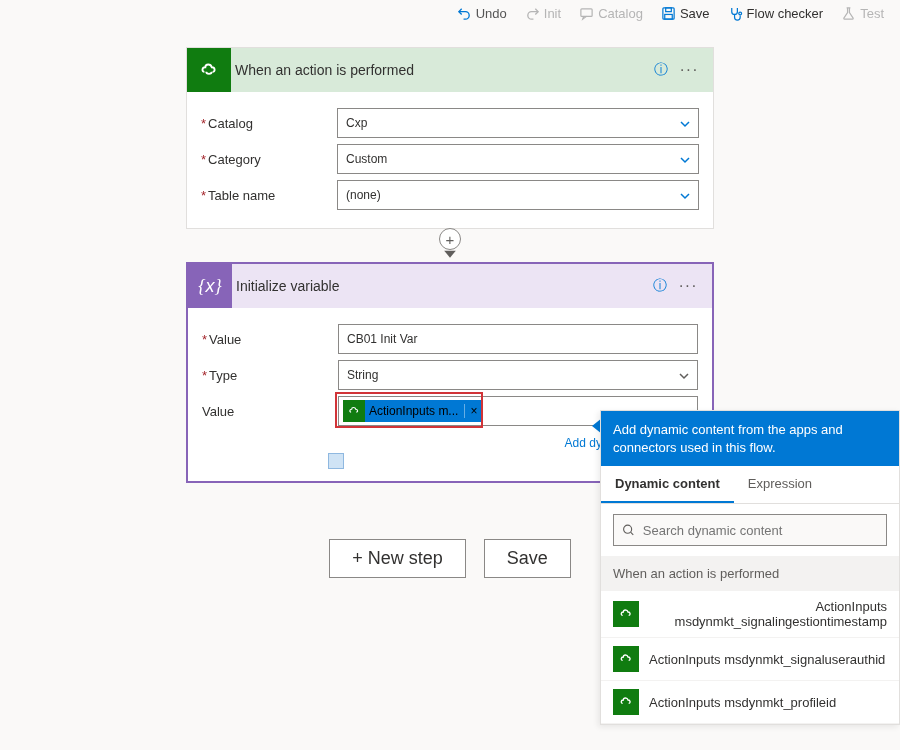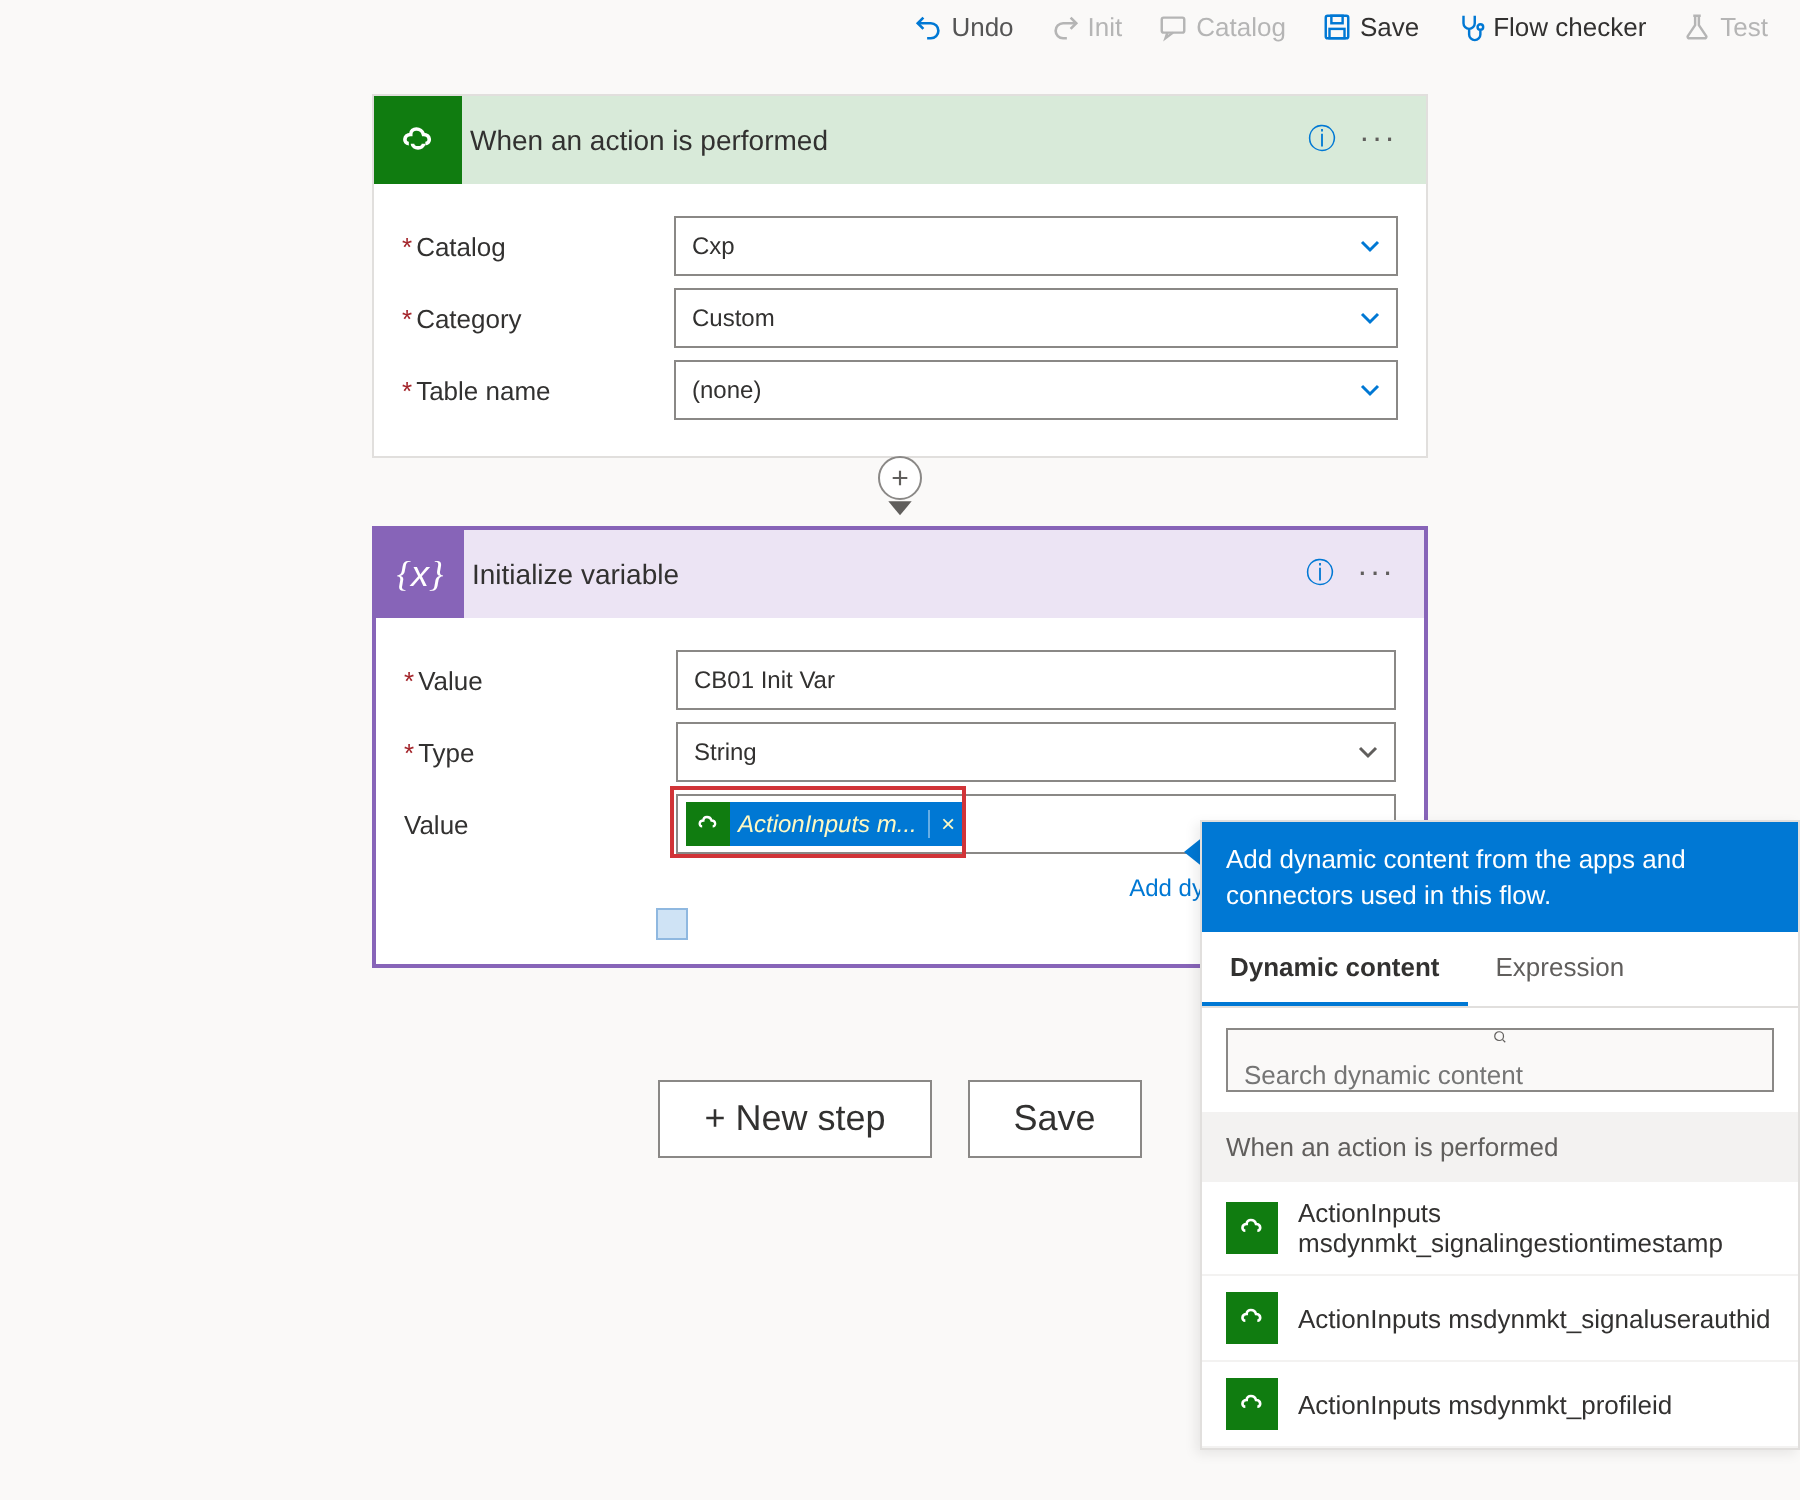--- a/index.html
+++ b/index.html
@@ -33,21 +33,21 @@
 .label { width: 110px; font-size: 13px; color: #323130; }
 .label .req { color: #a4262c; margin-right: 2px; }
 .field { flex: 1; position: relative; }
 .select-box, .input-box { border: 1px solid #8a8886; height: 30px; font-size: 12px; padding: 0 26px 0 8px; display: flex; align-items: center; color: #323130; background: #fff; width: 100%; }
 .chev { position: absolute; right: 8px; top: 8px; pointer-events: none; }
 .chev svg { width: 12px; height: 12px; color: #0078d4; }
 .var-card .chev svg { color: #605e5c; }
 
 .value-box { border: 1px solid #8a8886; min-height: 30px; padding: 3px 4px; display: flex; align-items: center; }
 .highlight-red { position: absolute; left: -3px; top: -4px; width: 148px; height: 36px; border: 2px solid #d13438; pointer-events: none; }
-.token { background: #0078d4; color: #fef9c3; font-size: 12px; display: inline-flex; align-items: center; height: 22px; font-style: italic; }
+.token { background: #0078d4; color: #000000; font-size: 12px; display: inline-flex; align-items: center; height: 22px; }
 .token .tk-icon { background: #107c10; width: 22px; height: 22px; display: flex; align-items: center; justify-content: center; margin-right: 4px; }
 .token .tk-icon svg { width: 14px; height: 14px; color: #fff; }
 .token .tk-label { padding-right: 2px; }
 .token .tk-close { padding: 0 5px; border-left: 1px solid rgba(255,255,255,0.4); margin-left: 4px; cursor: pointer; }
 
 .dyn-link-row { text-align: right; font-size: 12px; color: #0078d4; padding: 4px 0 0 0; }
 .dyn-link-row .plus { display: inline-block; width: 14px; height: 14px; background: #0078d4; color: #fff; text-align: center; line-height: 14px; font-size: 11px; margin-left: 4px; vertical-align: middle; }
 .blue-point { width: 16px; height: 16px; margin: 2px auto 0 126px; background: #cfe3f5; border: 1px solid #8fb8e0; }
 
 
@@ -60,24 +60,24 @@
 .bottom-btns { display: flex; justify-content: center; gap: 18px; margin-top: 56px; }
 .btn { border: 1px solid #8a8886; background: #fff; padding: 8px 22px; font-size: 18px; color: #323130; cursor: pointer; }
 
 
 .dyn-panel { position: absolute; right: 0; top: 410px; width: 300px; background: #fff; border: 1px solid #e1dfdd; box-shadow: -2px 2px 6px rgba(0,0,0,0.08); }
 .dyn-panel .banner { background: #0078d4; color: #fff; font-size: 13px; padding: 10px 12px; line-height: 1.35; }
 .dyn-panel .tabs { display: flex; border-bottom: 1px solid #e1dfdd; }
 .dyn-panel .tab { padding: 10px 14px; font-size: 13px; color: #605e5c; cursor: pointer; }
 .dyn-panel .tab.active { color: #323130; font-weight: 600; border-bottom: 2px solid #0078d4; }
 .dyn-panel .search-wrap { padding: 10px 12px; }
-.dyn-panel .search { border: 1px solid #8a8886; height: 32px; display: flex; align-items: center; padding: 0 8px; gap: 8px; background: #faf9f8; flex-direction: column; }
+.dyn-panel .search { border: 1px solid #8a8886; height: 32px; display: flex; align-items: center; padding: 0 8px; gap: 8px; background: #faf9f8; }
 .dyn-panel .search input { border: none; outline: none; background: transparent; font-size: 13px; width: 100%; color: #605e5c; }
 .dyn-panel .group-title { background: #f3f2f1; padding: 10px 12px; font-size: 13px; color: #605e5c; }
-.dyn-item { display: flex; align-items: center; gap: 10px; padding: 8px 12px; font-size: 13px; color: #323130; border-bottom: 1px solid #f3f2f1; cursor: pointer; }
+.dyn-item { display: flex; align-items: center; gap: 10px; padding: 8px 12px; font-size: 13px; color: #323130; border-bottom: 1px solid #f3f2f1; cursor: pointer; text-align: right; }
 .dyn-item .dyn-icon { width: 26px; height: 26px; background: #107c10; display: flex; align-items: center; justify-content: center; flex-shrink: 0; }
 .dyn-item .dyn-icon svg { width: 16px; height: 16px; color: #fff; }
 
 .callout-tail { position: absolute; right: 298px; top: 418px; width: 0; height: 0; border-top: 8px solid transparent; border-bottom: 8px solid transparent; border-right: 10px solid #0078d4; }
 </style>
 </head>
 <body>
 
 <div class="toolbar">
   <div class="tb-item">

